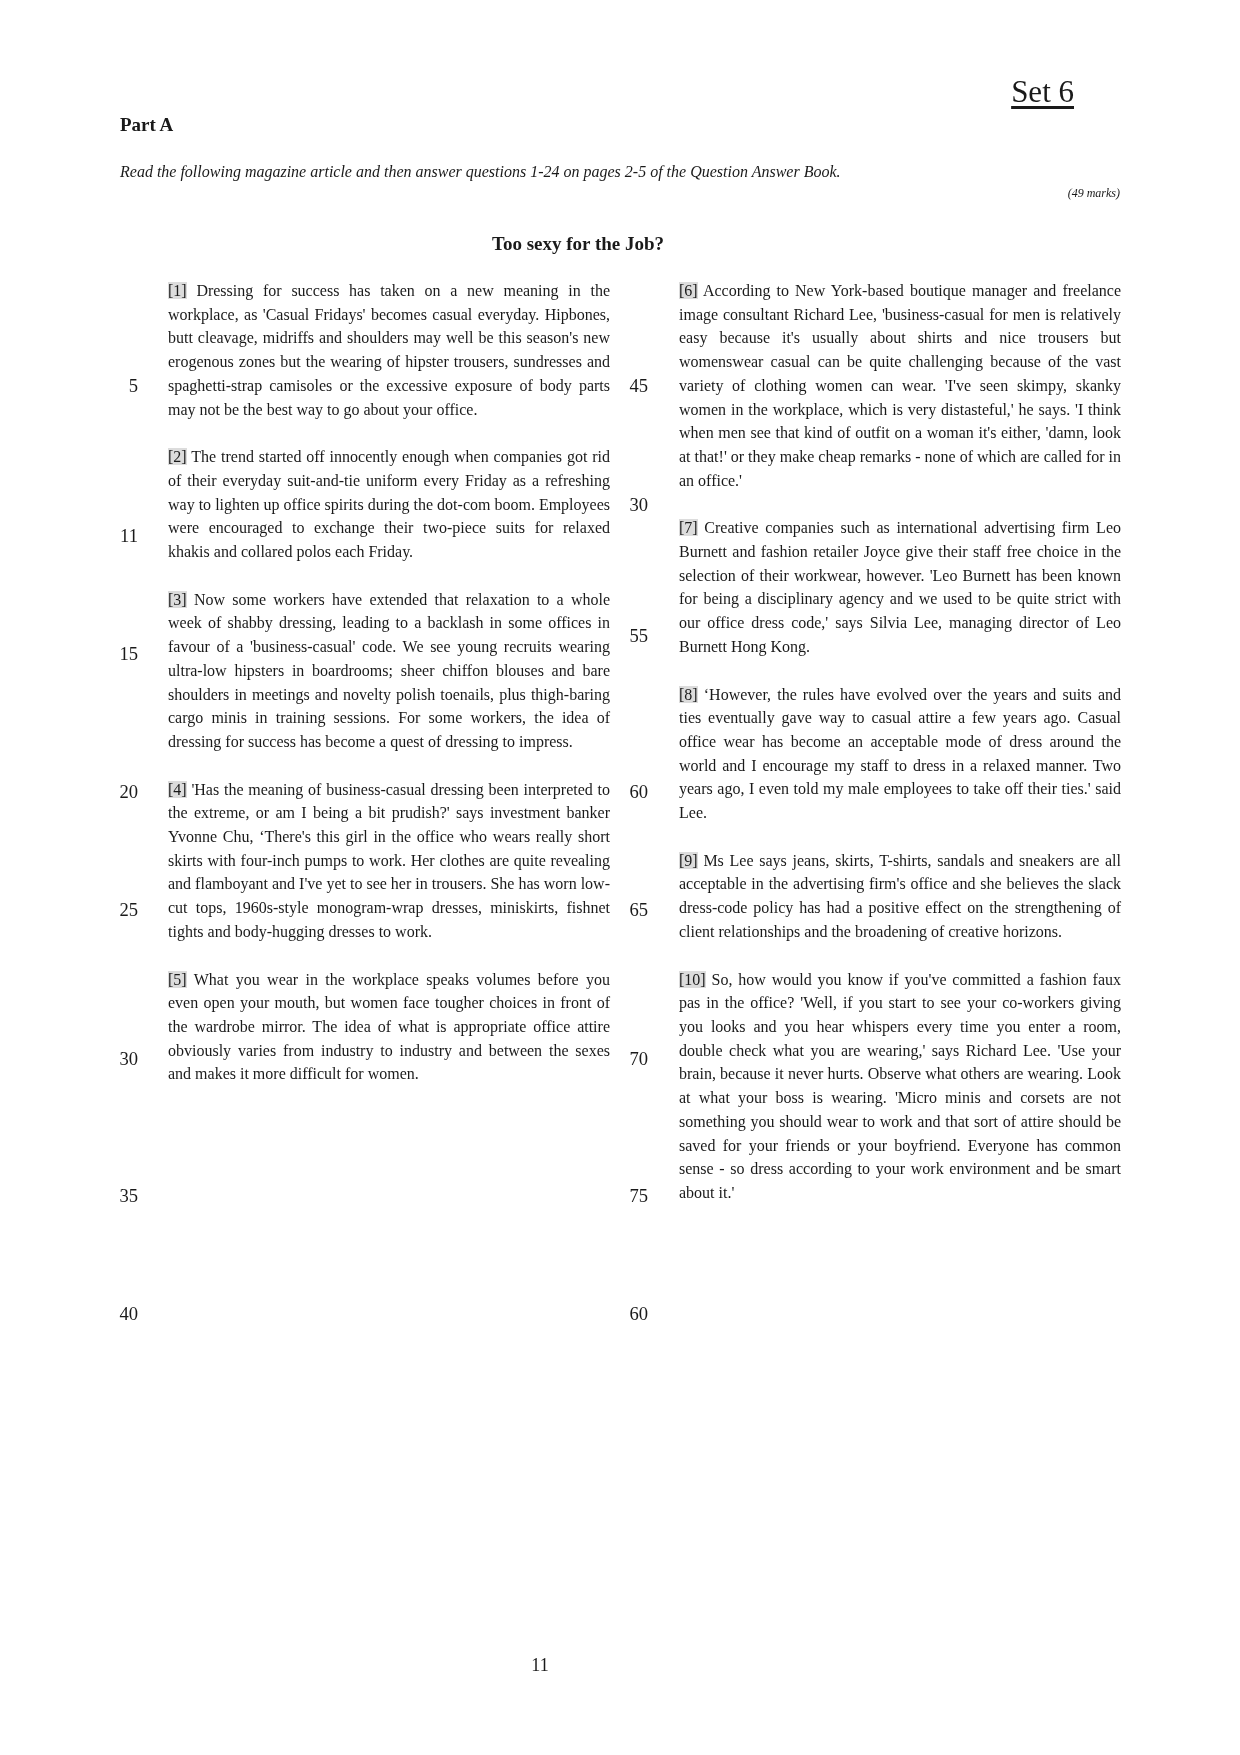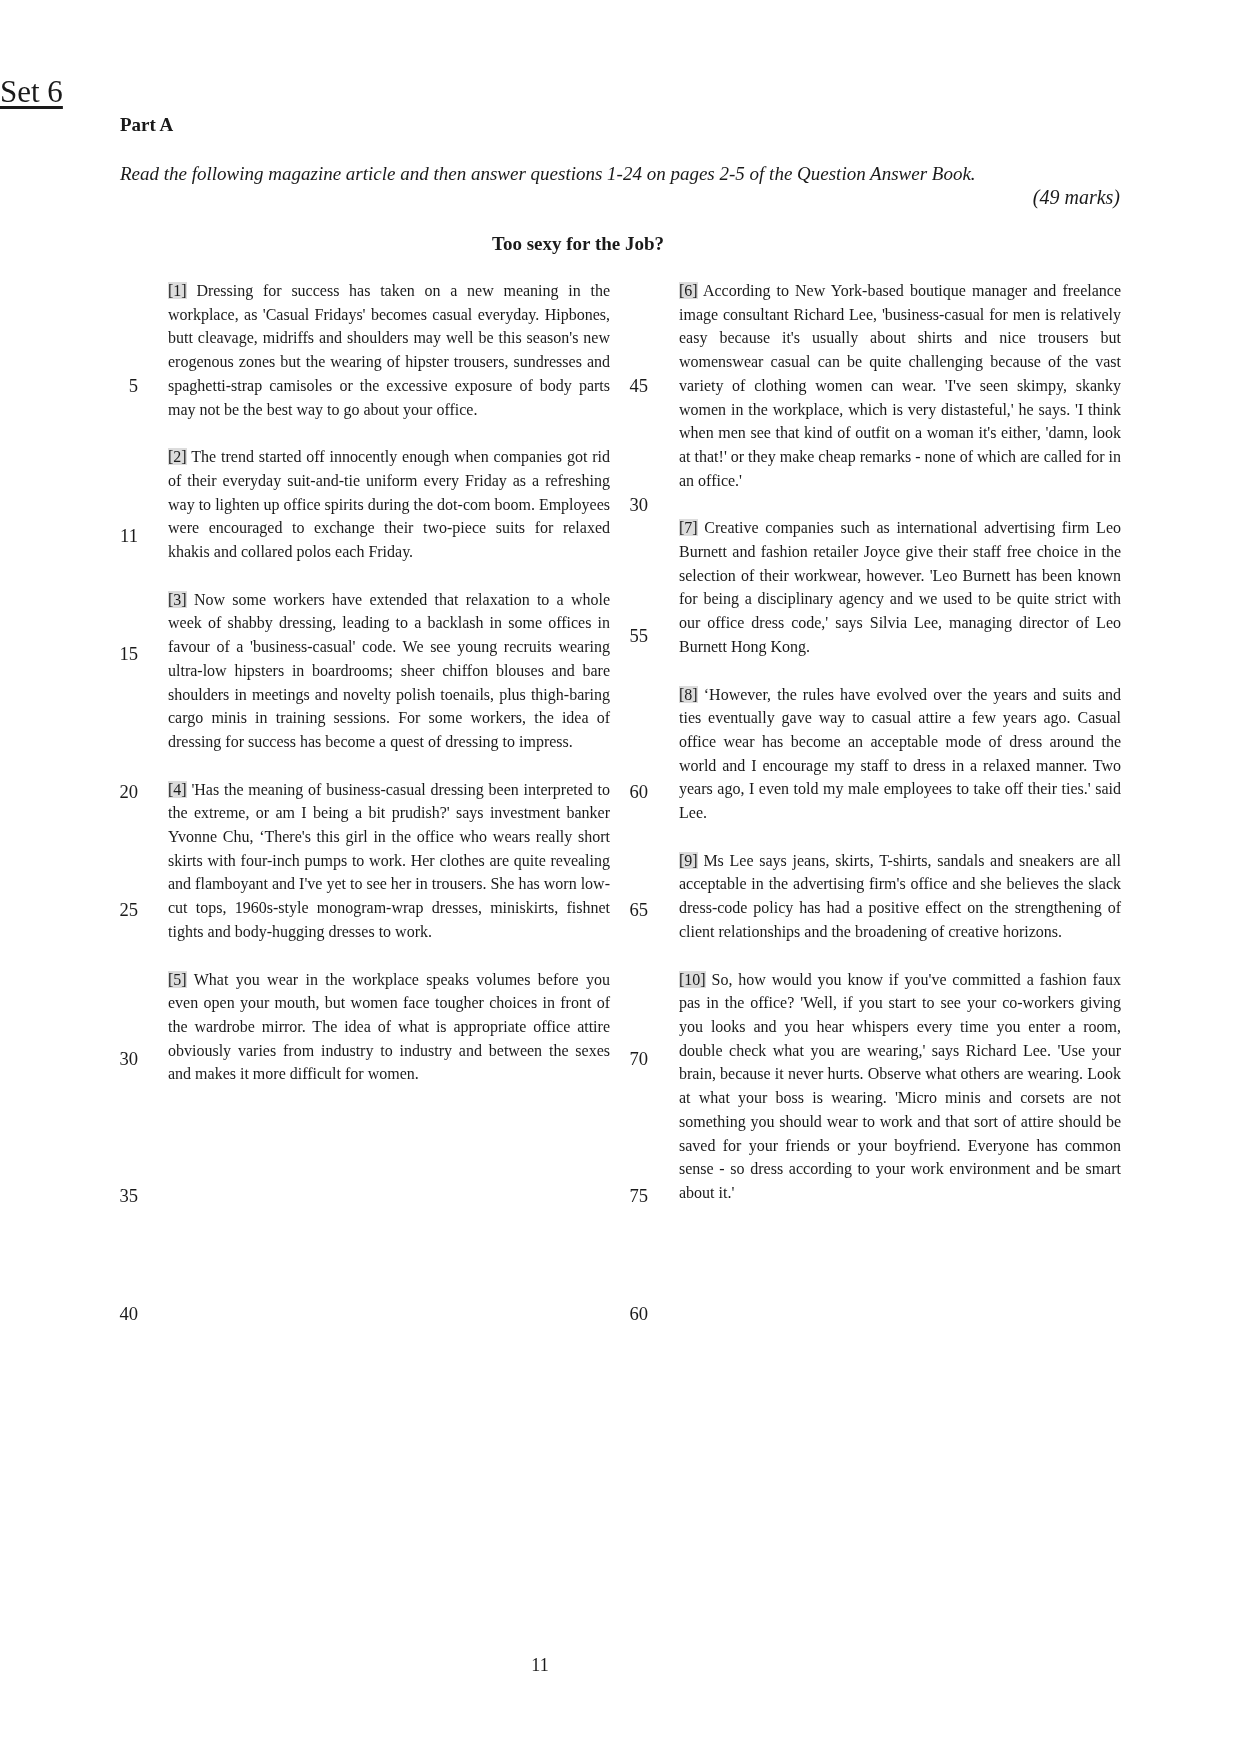--- a/index.html
+++ b/index.html
@@ -1,22 +1,22 @@
 <!DOCTYPE html>
 <html><head>
 <meta charset="utf-8">
 <style>
   html, body { margin: 0; padding: 0; background: #ffffff; }
   body { width: 1240px; height: 1755px; position: relative; overflow: hidden;
          font-family: "Liberation Serif", "DejaVu Serif", serif; color: #1a1a1a; }
-  .set-title { position: absolute; top: 74px; left: 0; width: 1074px; text-align: left;
+  .set-title { position: absolute; top: 74px; left: 0; width: 1074px; text-align: right;
                font-size: 31px; text-decoration: underline; text-underline-offset: 4px; }
   .part { position: absolute; top: 114px; left: 120px; font-size: 19px; font-weight: bold; }
-  .instr { position: absolute; top: 163px; left: 120px; width: 1000px; font-size: 19px; font-style: italic; }
-  .marks { position: absolute; top: 186px; right: 120px; font-size: 20px; font-style: italic; }
+  .instr { position: absolute; top: 163px; left: 120px; width: 1000px; font-size: 16px; font-style: italic; }
+  .marks { position: absolute; top: 186px; right: 120px; font-size: 12px; font-style: italic; }
   .article-title { position: absolute; top: 233px; left: 0; width: 1156px; text-align: center;
                    font-size: 19px; font-weight: bold; }
   .col { position: absolute; width: 442px; font-size: 16px; line-height: 23.7px;
          text-align: justify; }
   .col.left { left: 168px; top: 279px; }
   .col.right { left: 679px; top: 279px; }
   .para { margin: 0 0 24px 0; }
   .pnum { background: #dcdcdc; }
   .ln { position: absolute; font-size: 18.6px; line-height: 23.7px; text-align: right; width: 30px; }
   .page-num { position: absolute; top: 1655px; left: 0; width: 1080px; text-align: center; font-size: 18px; }

